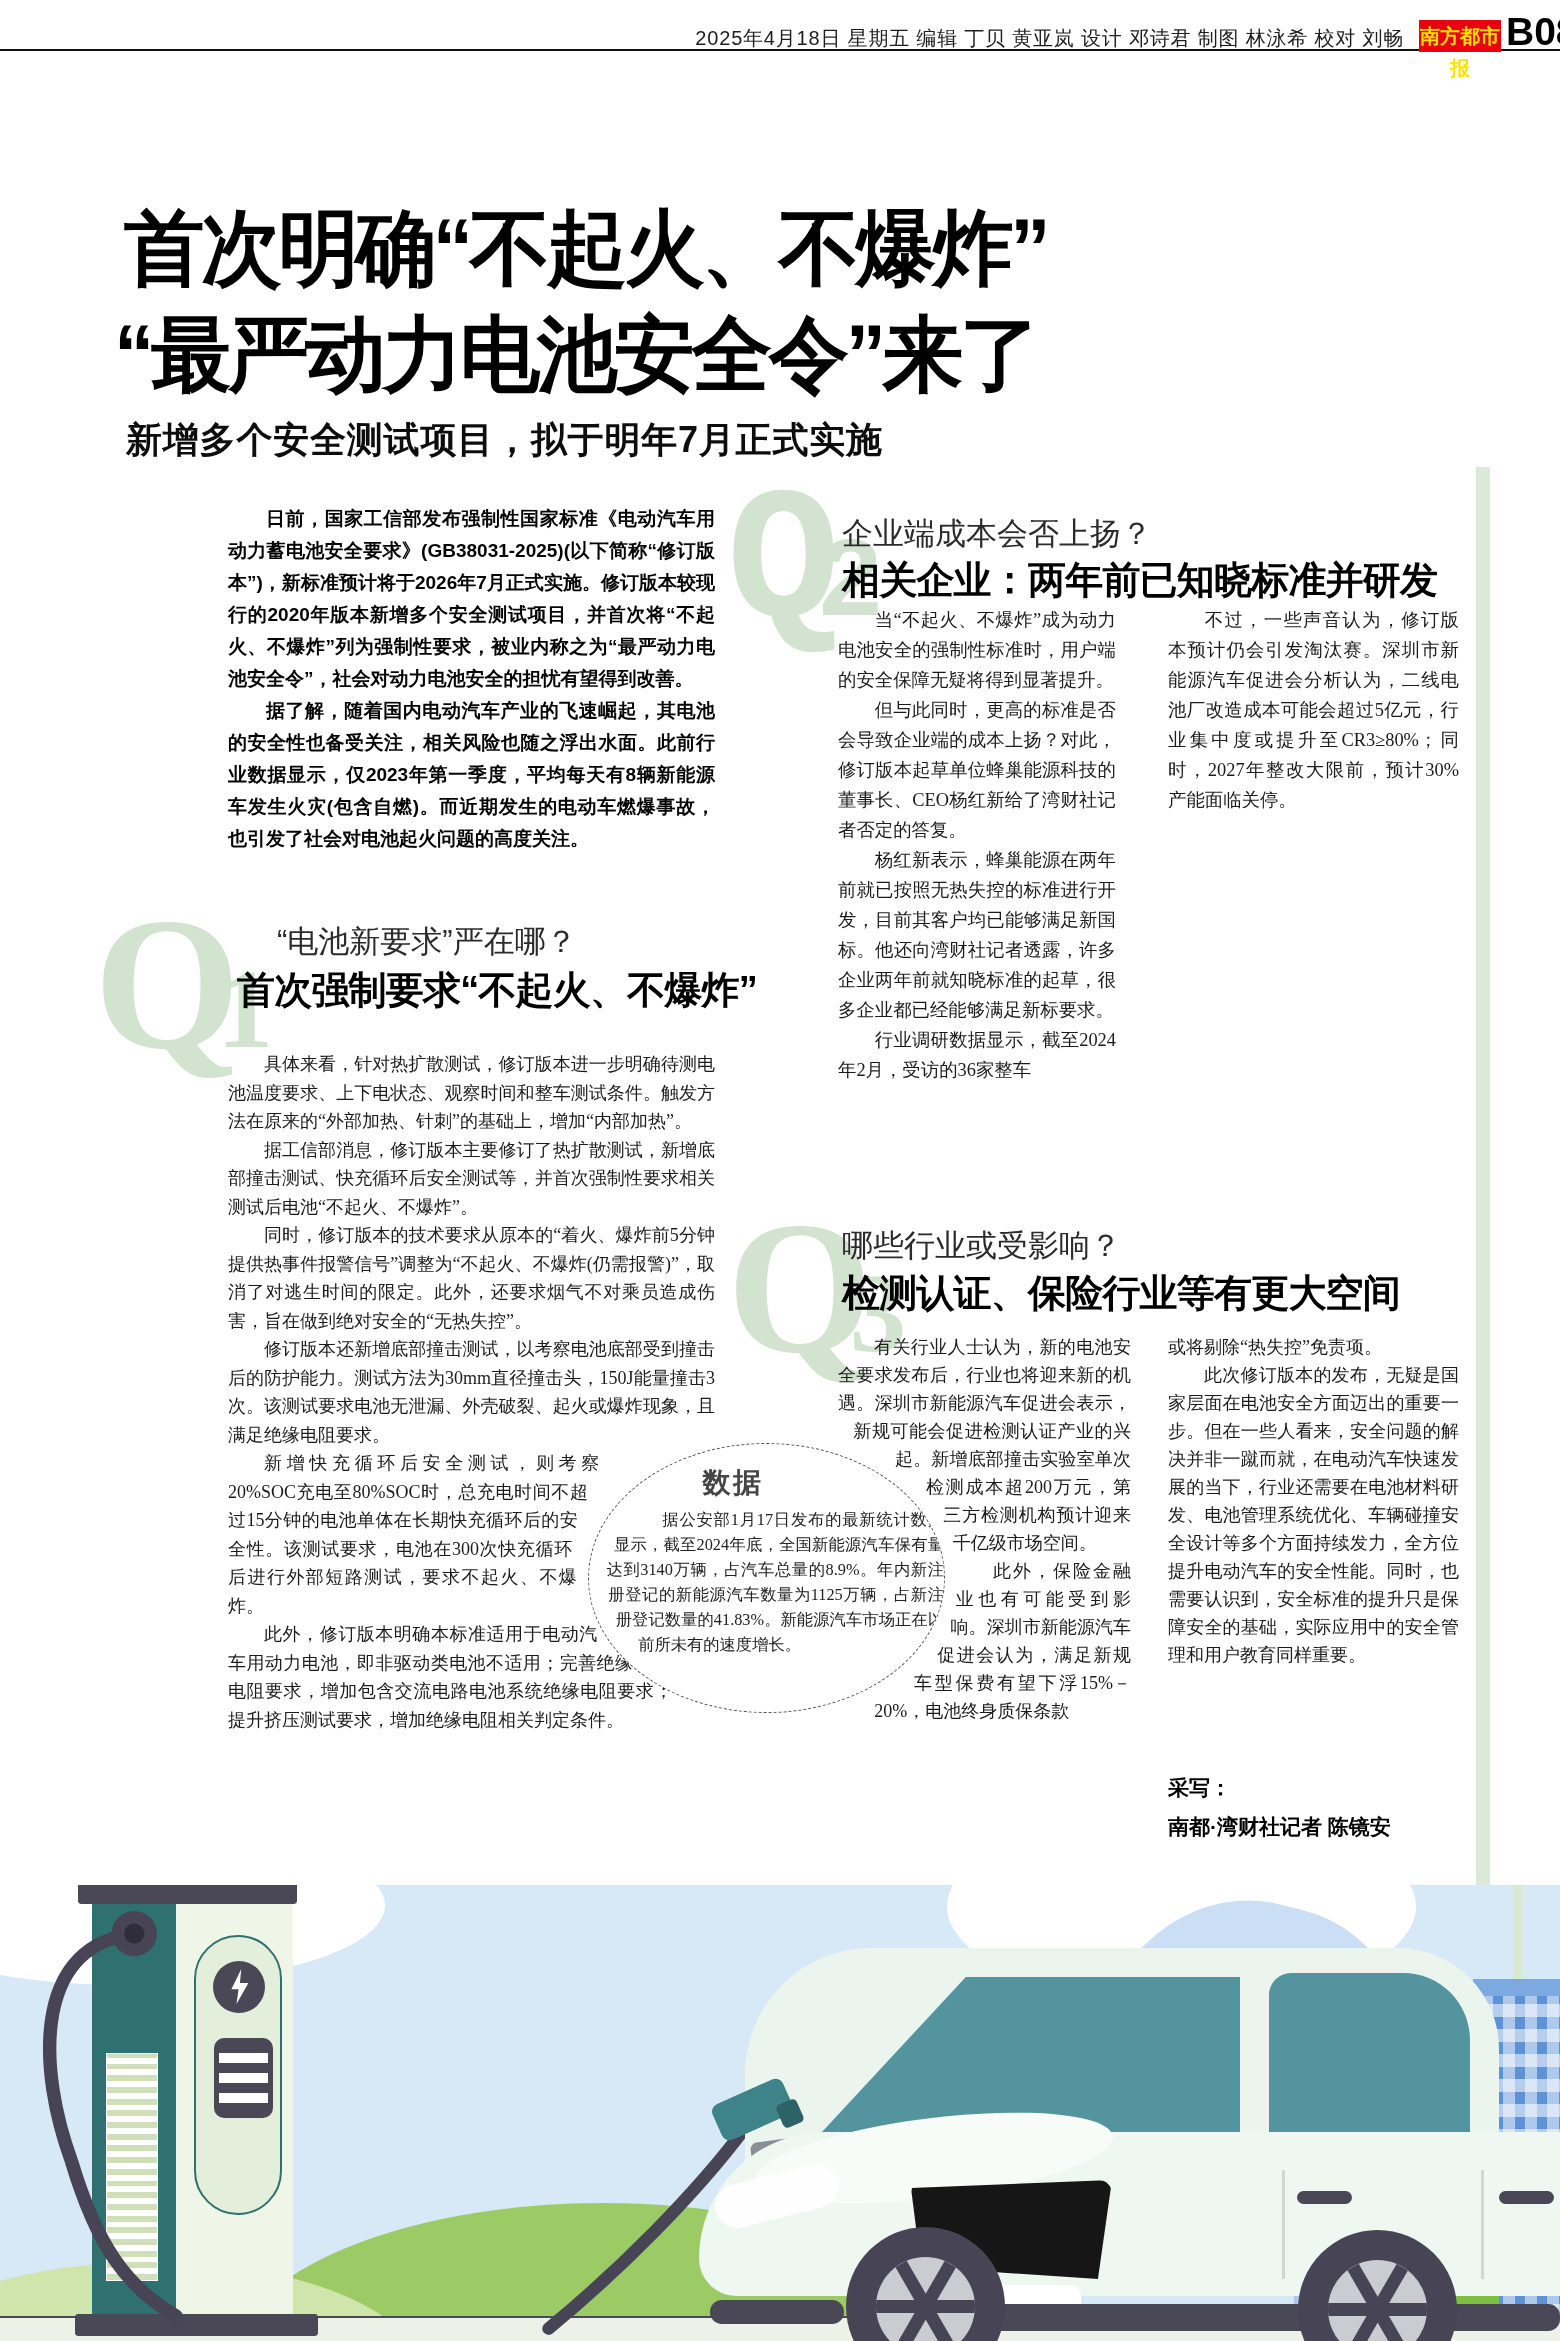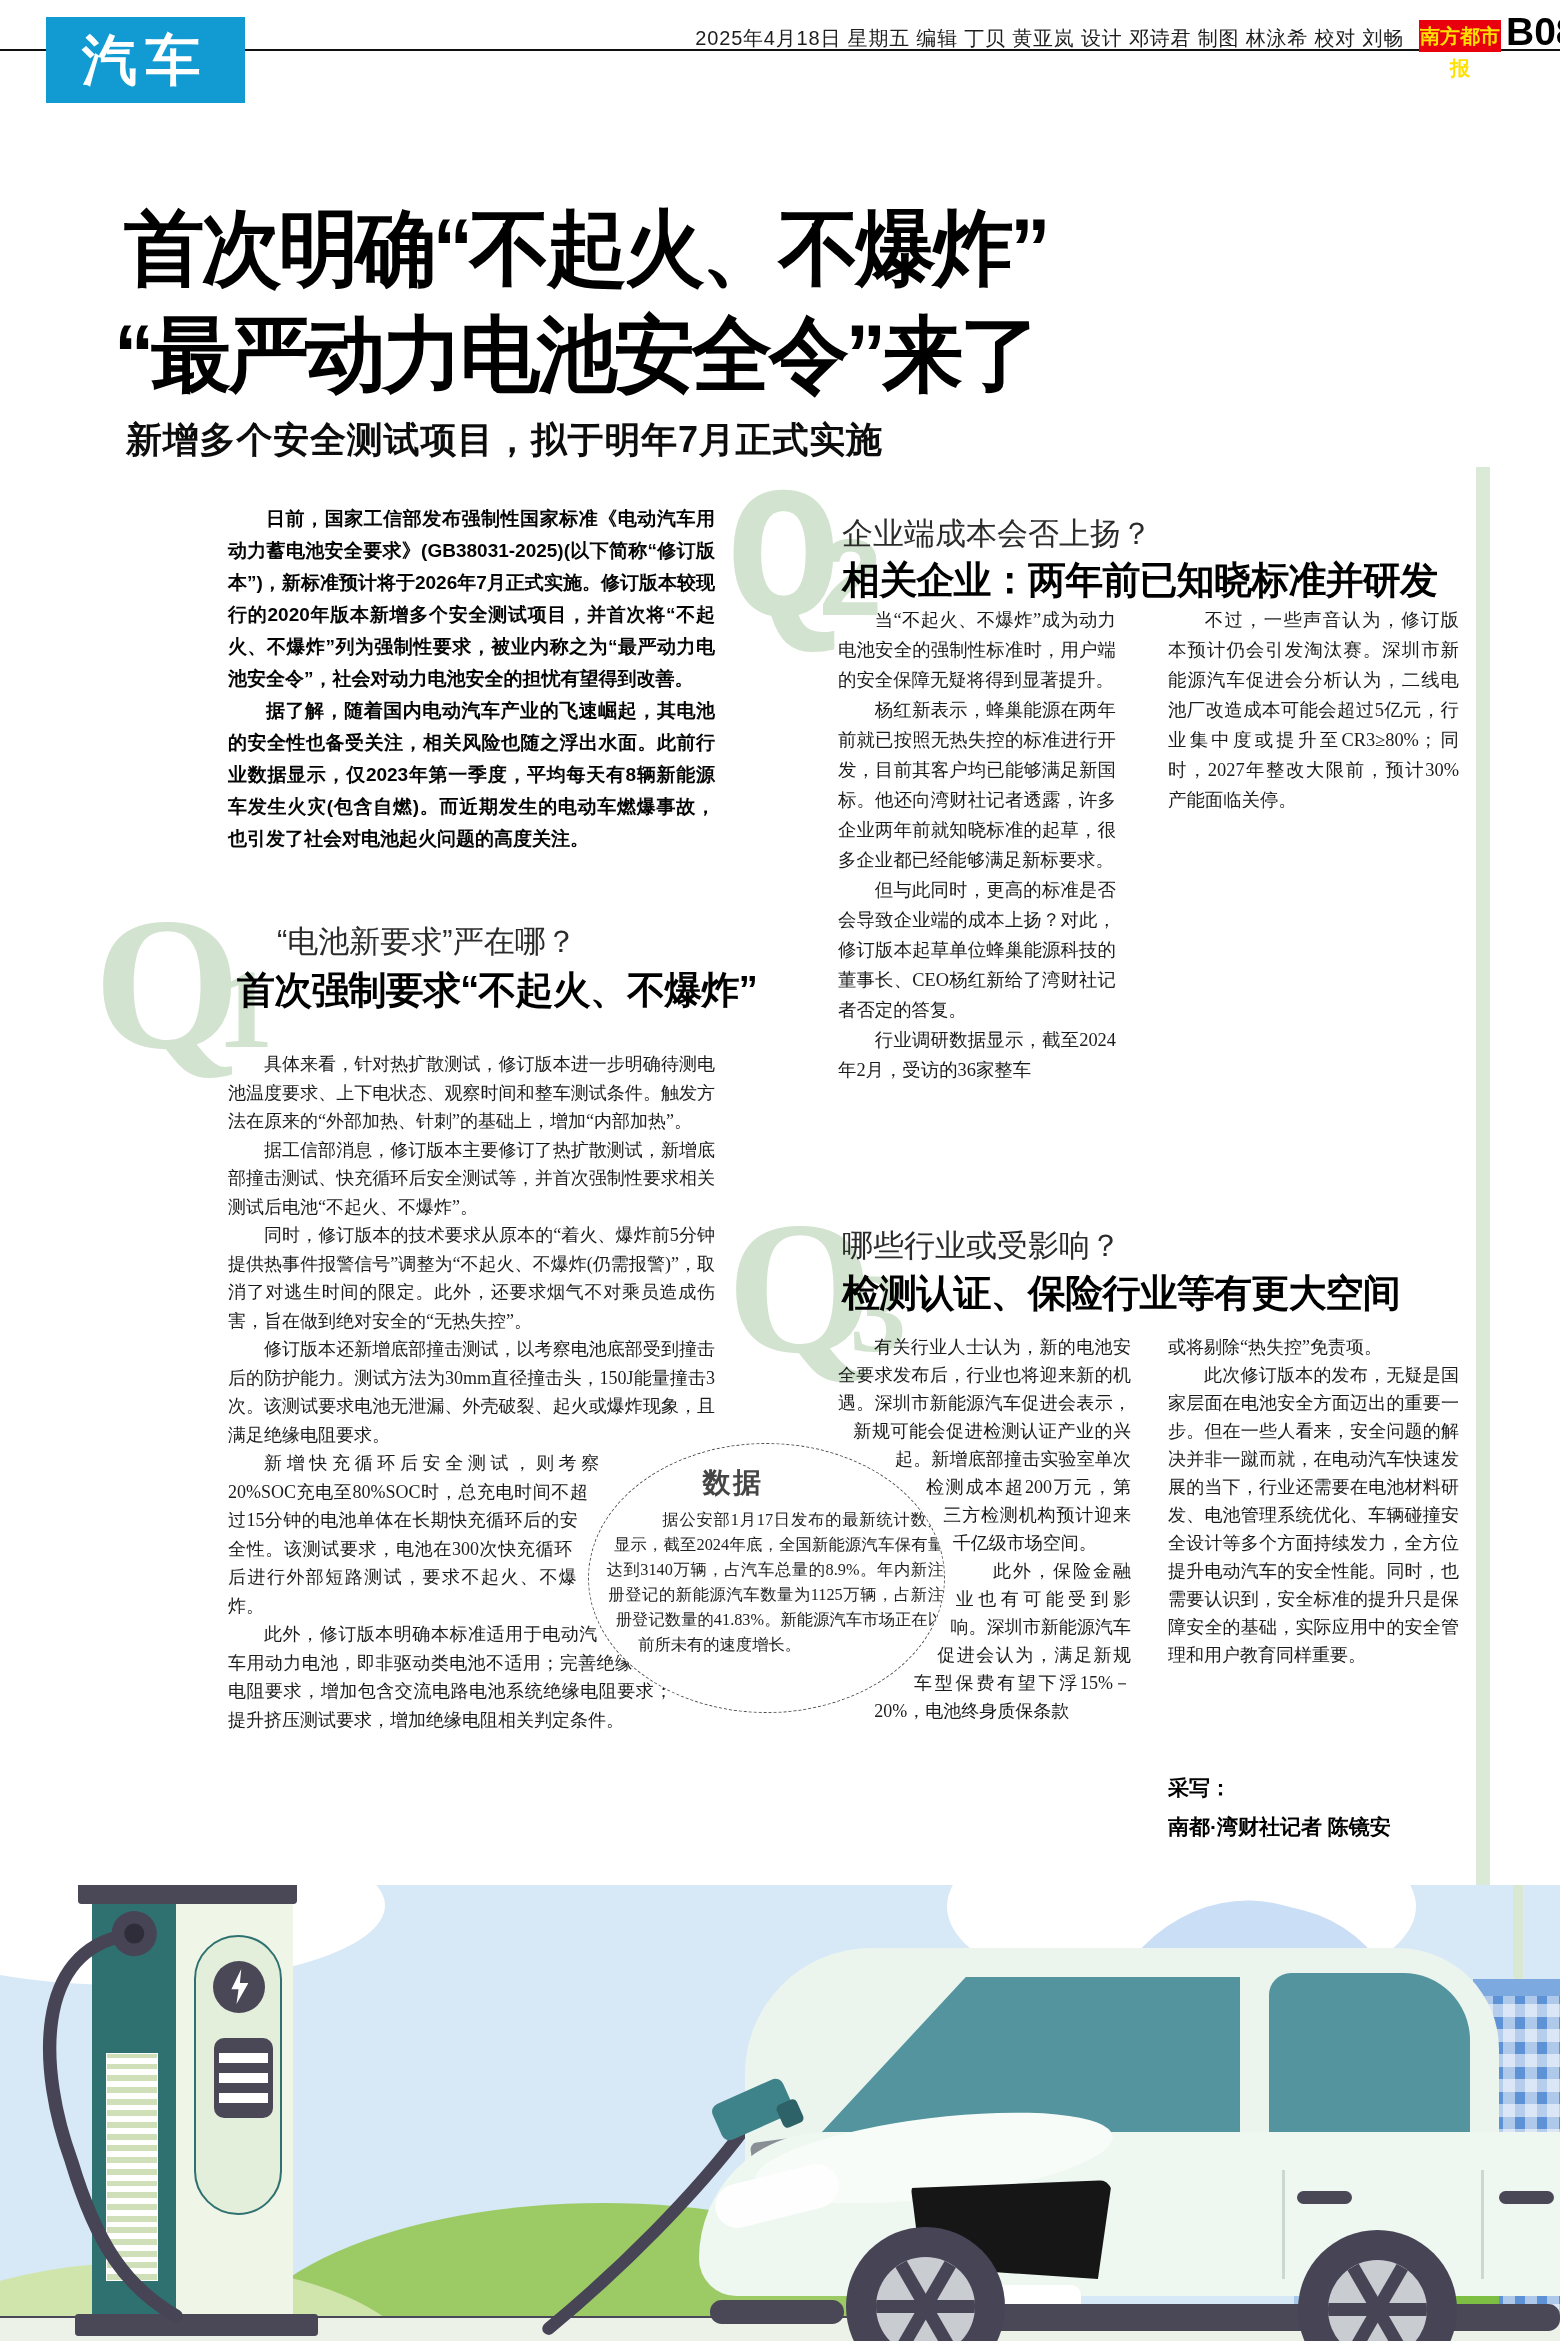--- a/index.html
+++ b/index.html
@@ -114,21 +114,20 @@
         transform:rotate(-24deg);}
   .plug-tip{position:absolute;left:779px;top:216px;width:22px;height:25px;background:#2c6268;border-radius:5px;
         transform:rotate(-24deg);}
 </style>
 </head>
 <body>
 
 <div id="page">
 
   <div class="abs head-rule"></div>
-  <div class="abs masthead">汽车</div>
   <div class="abs head-meta">2025年4月18日 星期五 编辑 丁贝 黄亚岚 设计 邓诗君 制图 林泳希 校对 刘畅</div>
   <div class="abs brand">南方都市报</div>
   <div class="abs pageno">B08</div>
 
   <div class="abs hl hl1">首次明确“不起火、不爆炸”</div>
   <div class="abs hl hl2">“最严动力电池安全令”来了</div>
   <div class="abs sub-hl">新增多个安全测试项目，拟于明年7月正式实施</div>
 
   <div class="abs edge-strip"></div>
 
@@ -148,22 +147,22 @@
     <div class="flow-right"></div>
     <p>新增快充循环后安全测试，则考察20%SOC充电至80%SOC时，总充电时间不超过15分钟的电池单体在长期快充循环后的安全性。该测试要求，电池在300次快充循环后进行外部短路测试，要求不起火、不爆炸。</p>
     <p>此外，修订版本明确本标准适用于电动汽车用动力电池，即非驱动类电池不适用；完善绝缘电阻要求，增加包含交流电路电池系统绝缘电阻要求；提升挤压测试要求，增加绝缘电阻相关判定条件。</p>
   </div>
 
   <div class="abs qbadge q2b"><span class="bq">Q</span><span class="bn">2</span></div>
   <div class="abs q-question" style="left:842px;top:513px;">企业端成本会否上扬？</div>
   <div class="abs q-answer" style="left:842px;top:555px;">相关企业：两年前已知晓标准并研发</div>
   <div class="abs serifbody q2-cola">
     <p>当“不起火、不爆炸”成为动力电池安全的强制性标准时，用户端的安全保障无疑将得到显著提升。</p>
+    <p>但与此同时，更高的标准是否会导致企业端的成本上扬？对此，修订版本起草单位蜂巢能源科技的董事长、CEO杨红新给了湾财社记者否定的答复。</p>
     <p>杨红新表示，蜂巢能源在两年前就已按照无热失控的标准进行开发，目前其客户均已能够满足新国标。他还向湾财社记者透露，许多企业两年前就知晓标准的起草，很多企业都已经能够满足新标要求。</p>
-    <p>但与此同时，更高的标准是否会导致企业端的成本上扬？对此，修订版本起草单位蜂巢能源科技的董事长、CEO杨红新给了湾财社记者否定的答复。</p>
     <p>行业调研数据显示，截至2024年2月，受访的36家整车</p>
   </div>
   <div class="abs serifbody q2-colb">
     <p>不过，一些声音认为，修订版本预计仍会引发淘汰赛。深圳市新能源汽车促进会分析认为，二线电池厂改造成本可能会超过5亿元，行业集中度或提升至CR3≥80%；同时，2027年整改大限前，预计30%产能面临关停。</p>
   </div>
 
   <div class="abs qbadge q3b"><span class="bq">Q</span><span class="bn">3</span></div>
   <div class="abs q-question" style="left:842px;top:1225px;">哪些行业或受影响？</div>
   <div class="abs q-answer" style="left:842px;top:1268px;">检测认证、保险行业等有更大空间</div>
   <div class="abs serifbody q3-cola">

